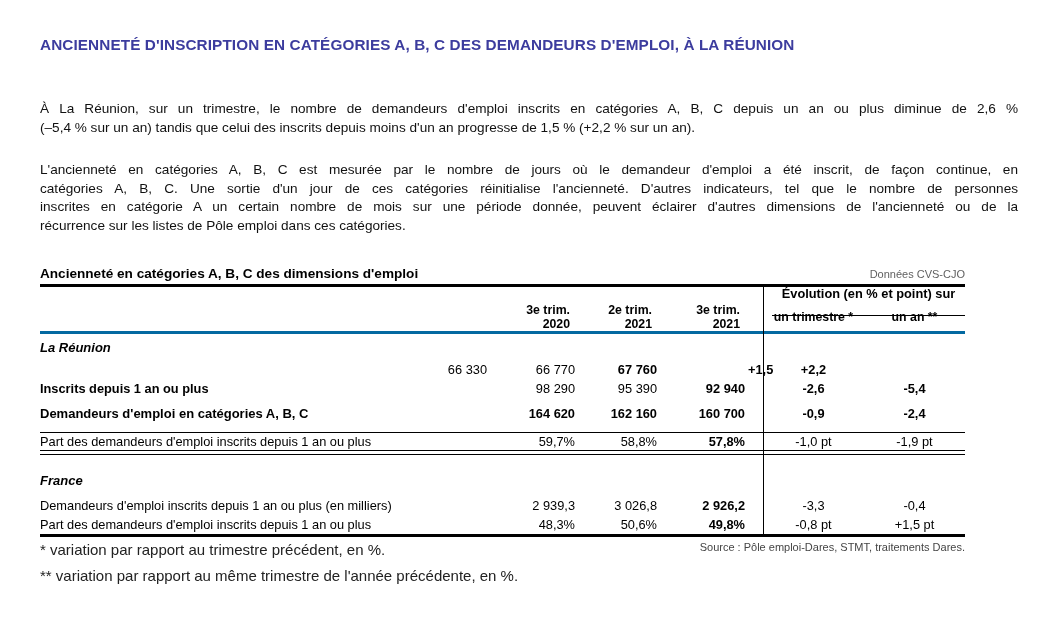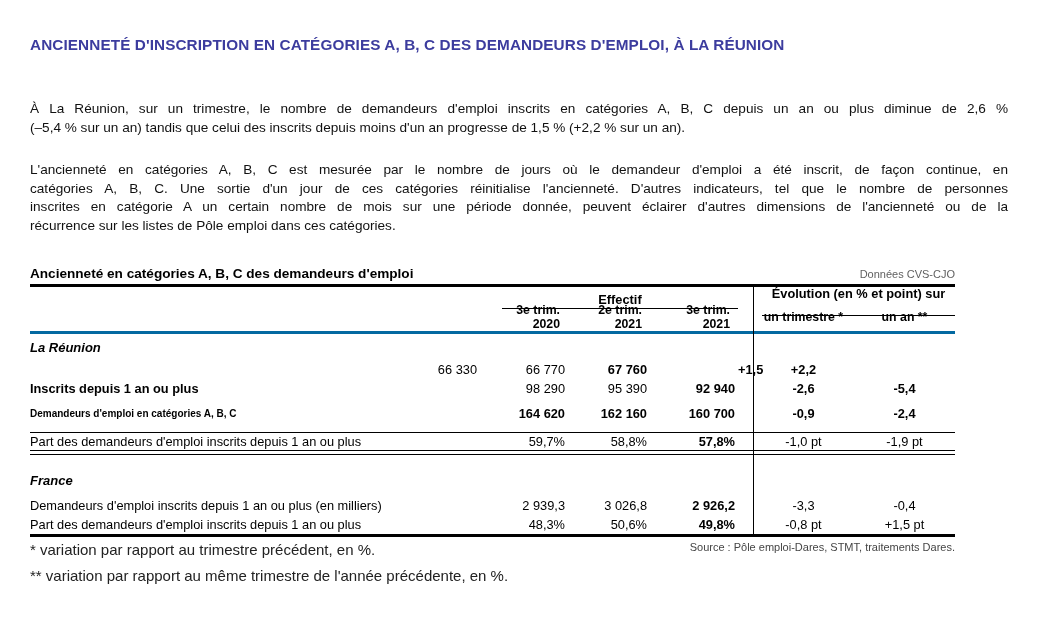--- a/index.html
+++ b/index.html
@@ -3,21 +3,21 @@
 <meta charset="utf-8">
 <style>
   * { margin: 0; padding: 0; box-sizing: border-box; }
   html, body { background: #ffffff; }
   body {
     width: 1038px; height: 620px;
     font-family: "Liberation Sans", "DejaVu Sans", sans-serif;
     color: #1a1a1a;
     overflow: hidden;
   }
-  .page { position: relative; width: 1038px; height: 620px; padding: 36px 30px 0 30px; background: #fff; }
+  .page { position: relative; width: 1038px; height: 620px; padding: 36px 30px 0 40px; background: #fff; }
 
   h1.doc-title {
     font-size: 15.3px; font-weight: bold; color: #3C3C9E;
     line-height: 17px; letter-spacing: 0.1px;
   }
 
   .para { width: 978px; font-size: 13.6px; color: #111; }
   .para .jl { line-height: 18.6px; text-align: justify; text-align-last: justify; }
   .para .jl.last { text-align-last: left; }
   .para1 { margin-top: 47px; }
@@ -60,21 +60,21 @@
   .cell.num { text-align: right; padding-right: 3px; }
   .cell.evo { text-align: center; }
   .b { font-weight: bold; }
   .row { height: 19px; font-size: 12.8px; }
   .section-row { height: 17px; margin-top: 5px; font-style: italic; font-weight: bold; font-size: 13px; }
   .spacer4 { height: 4px; }
   .spacer6 { height: 6px; }
   .spacer8 { height: 8px; }
   .spacer12 { height: 12px; }
   .total-row { height: 20px; font-size: 12.8px; }
-  .total-row .label { font-size: 10px; font-weight: bold; }
+  .total-row .label { font-size: 13px; font-weight: bold; }
   .rule-top { border-top: 1px solid #000; margin-top: 8px; }
   .part-row { height: 19px; border-bottom: 1px solid #000; font-size: 12.8px; }
   .dbl-line { height: 4px; border-bottom: 1px solid #000; }
   .fr-row { height: 18.5px; font-size: 12.8px; }
 
   
   .foot-row {
     width: 925px; margin-top: 4px;
     display: flex; justify-content: space-between; align-items: flex-start;
   }
@@ -95,29 +95,28 @@
   </div>
 
   <div class="para para2">
     <div class="jl">L'ancienneté en catégories A, B, C est mesurée par le nombre de jours où le demandeur d'emploi a été inscrit, de façon continue, en</div>
     <div class="jl">catégories A, B, C. Une sortie d'un jour de ces catégories réinitialise l'ancienneté. D'autres indicateurs, tel que le nombre de personnes</div>
     <div class="jl">inscrites en catégorie A un certain nombre de mois sur une période donnée, peuvent éclairer d'autres dimensions de l'ancienneté ou de la</div>
     <div class="jl last">récurrence sur les listes de Pôle emploi dans ces catégories.</div>
   </div>
 
   <div class="tbl-head-row">
-    <div class="tbl-title">Ancienneté en catégories A, B, C des demandeurs d'emploi</div>
+    <div class="tbl-title">Ancienneté en catégories A, B, C des dimensions d'emploi</div>
     <div class="data-note">Données CVS-CJO</div>
   </div>
 
   <div class="tbl">
     <div class="vline"></div>
 
     <div class="grid hrow1">
-      <div class="group-eff">Effectif</div>
       <div class="group-evo">Évolution (en % et point) sur</div>
     </div>
 
     <div class="grid hrow2">
       <div class="cell label"></div>
       <div class="colhead">
         <div>3e trim.</div>
         <div>2020</div>
       </div>
       <div class="colhead">

